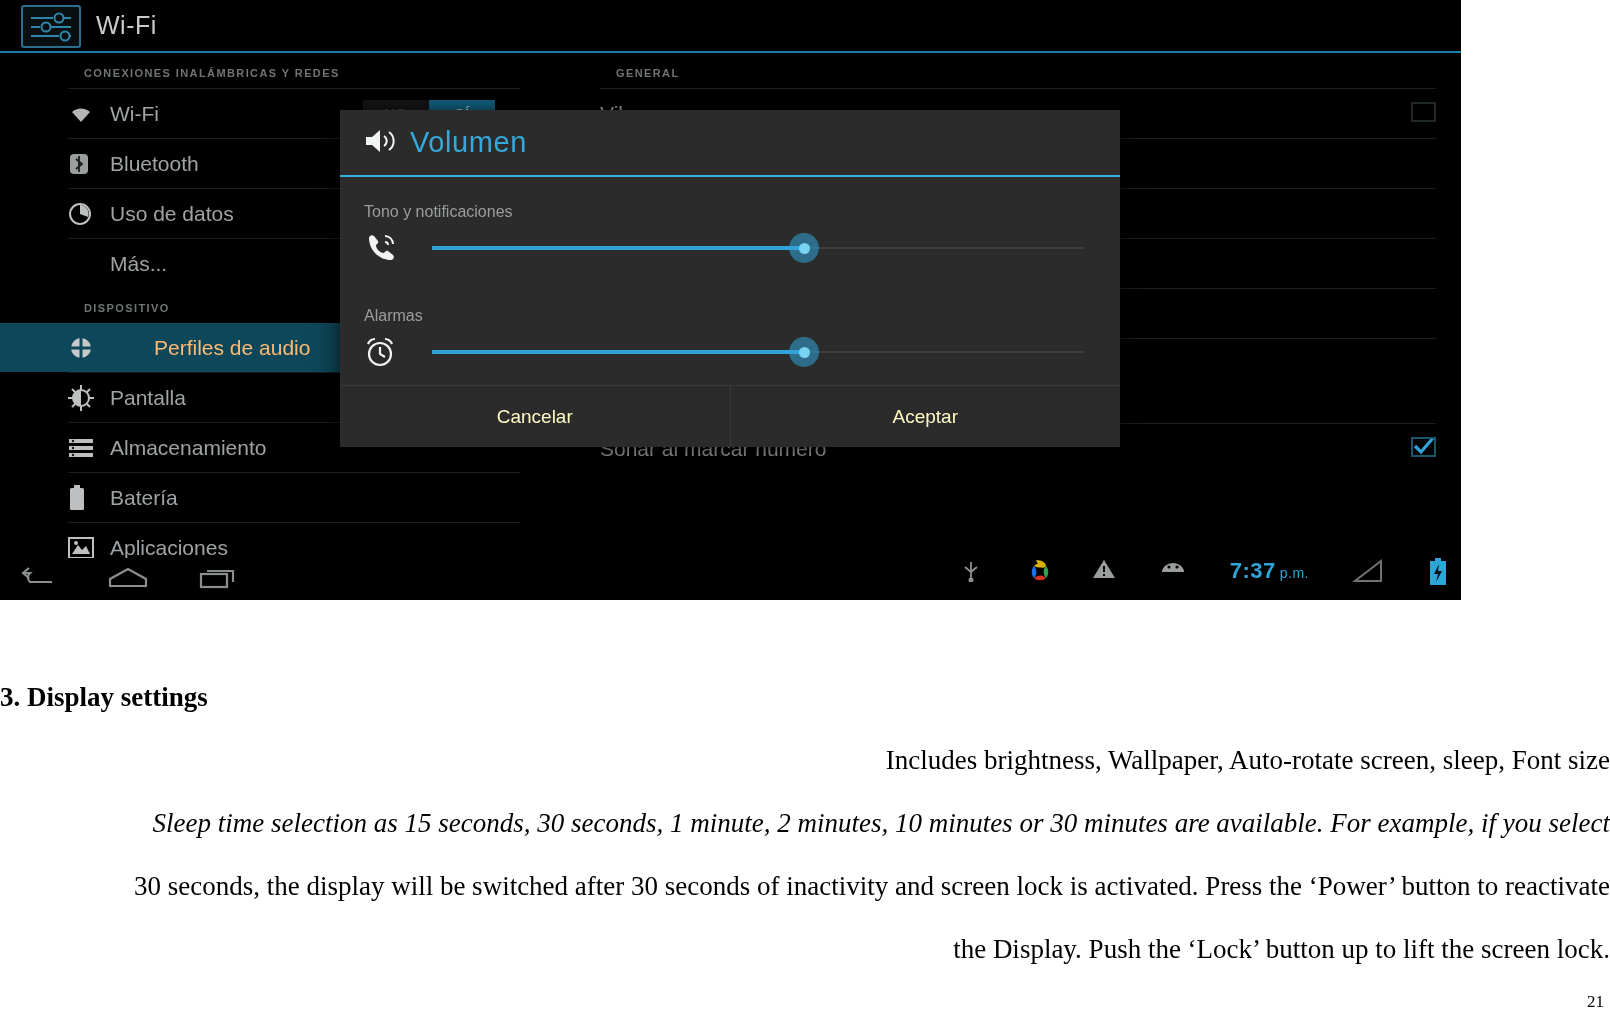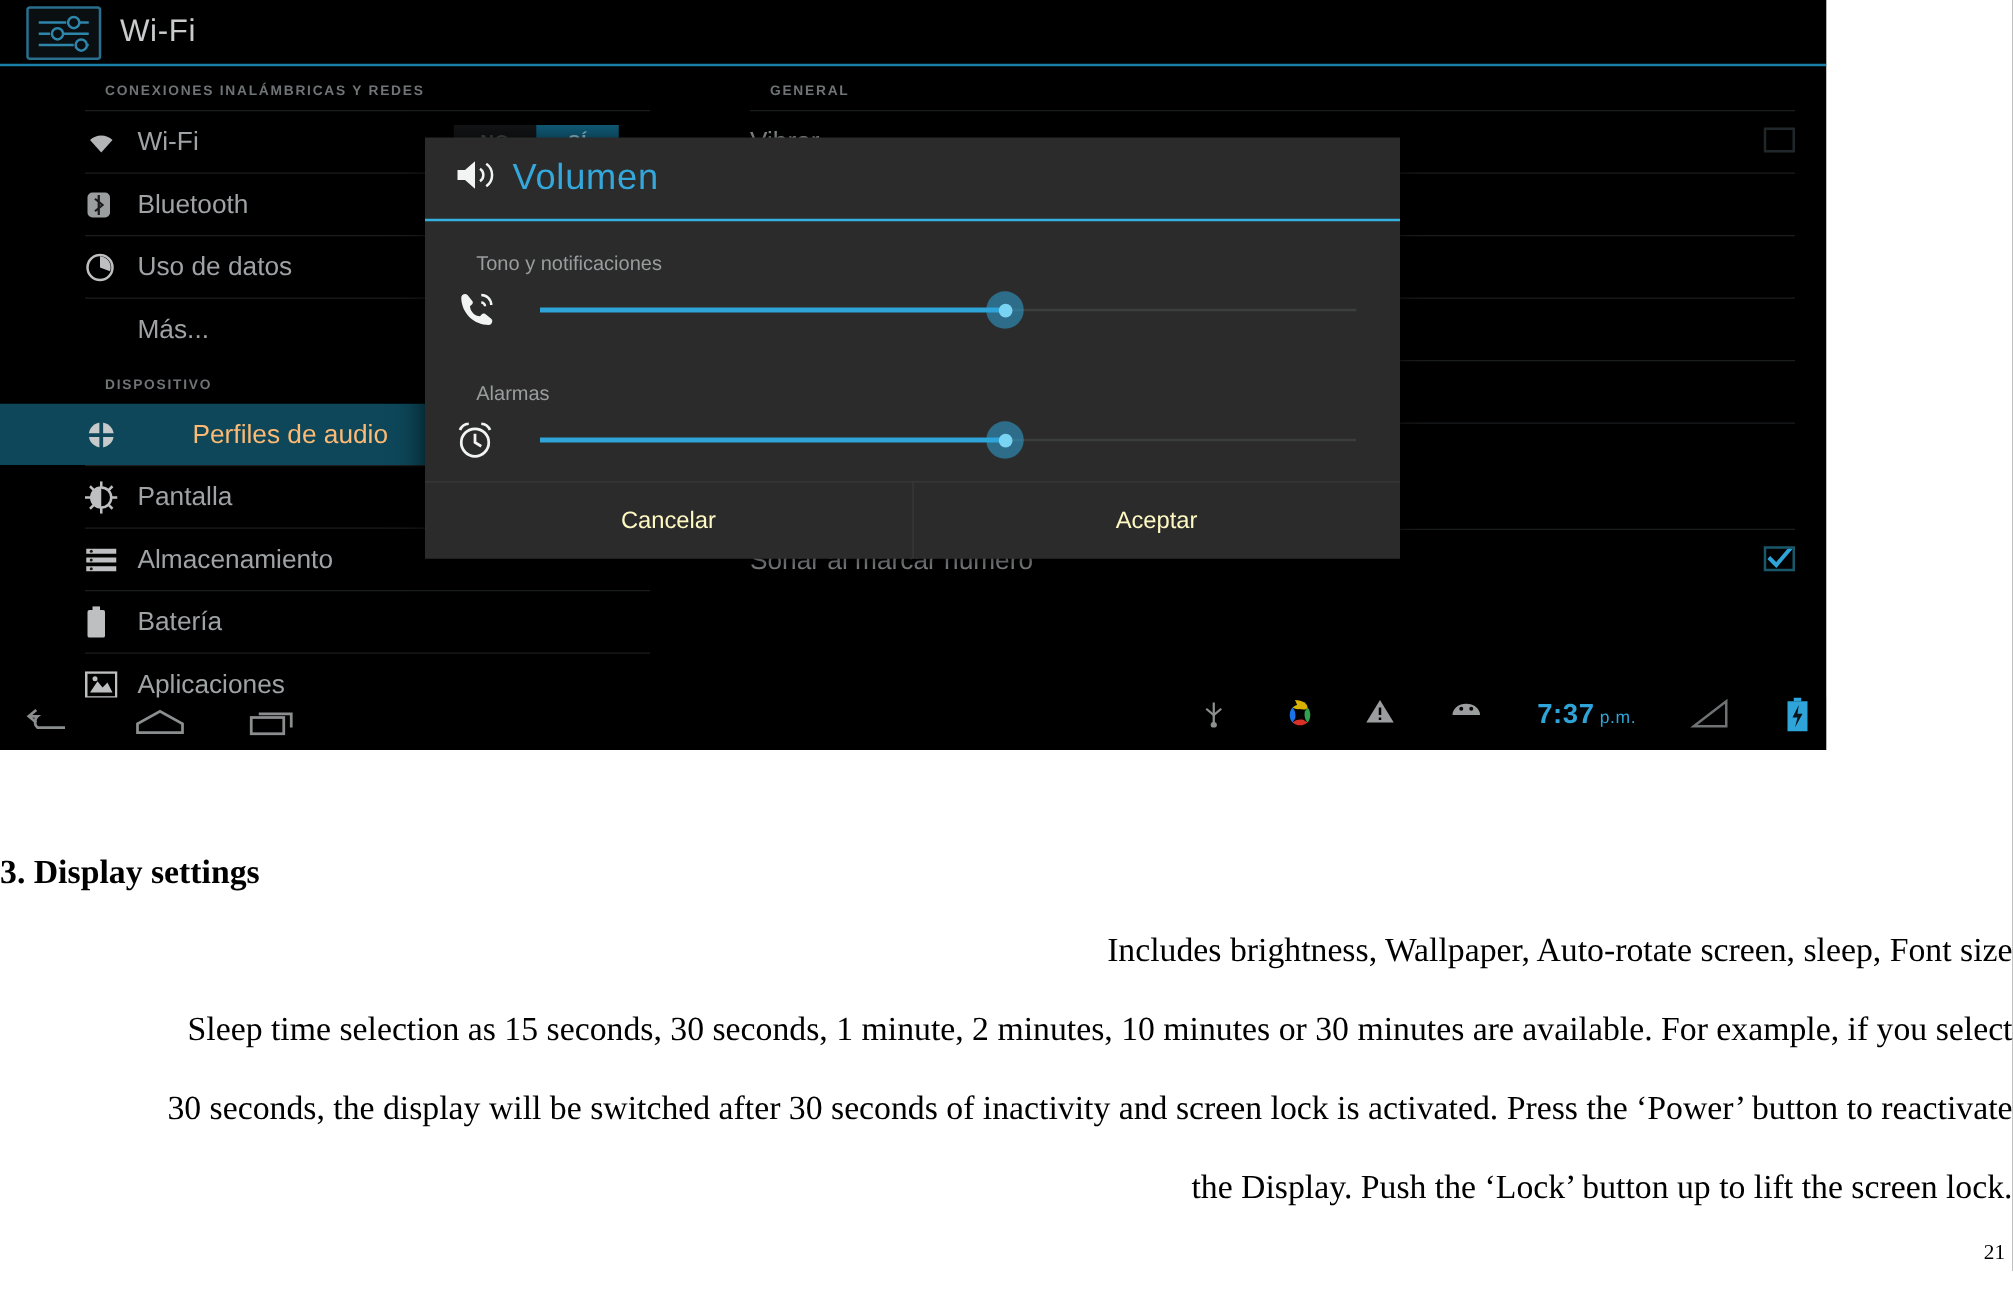--- a/index.html
+++ b/index.html
@@ -99,21 +99,21 @@
   #dialog .dlg-head {
     height: 67px; position: relative;
     border-bottom: 2px solid #34b1e0;
     display: flex; align-items: center; padding-left: 24px;
   }
   #dialog .dlg-head .vicon { width: 46px; color: #ffffff; }
   #dialog .dlg-title { font-size: 29px; color: #34a8da; letter-spacing: .6px; }
   #dialog .dlg-body { padding: 26px 0 0 0; height: 206px; }
   .slider-group { padding: 0 0 0 24px; }
   .slider-group + .slider-group { margin-top: 32px; }
-  .slider-label { font-size: 16px; color: #9a9d9e; margin-left: 17px; }
+  .slider-label { font-size: 16px; color: #9a9d9e; margin-left: 0px; }
   .slider-row { display: flex; align-items: center; height: 54px; }
   .slider-row .sico { width: 68px; min-width: 68px; color: #e8eaea; display: flex; align-items: center; }
   .slider-track { position: relative; flex: 1; height: 30px; margin-right: 35px; }
   .slider-track .rail {
     position: absolute; left: 0; right: 0; top: 14px; height: 2px; background: #3b3d3e;
   }
   .slider-track .fill {
     position: absolute; left: 0; top: 13px; height: 4px; background: #2fa4d8;
   }
   .slider-track .thumb {
@@ -162,21 +162,21 @@
   }
   #doc .p {
     position: absolute; left: 0px;
     width: 1610px;
     font-size: 27px; line-height: 30px;
     font-family: "Liberation Serif", "DejaVu Serif", serif;
     white-space: nowrap;
     text-align: right;
   }
   #doc .p1 { top: 145px; }
-  #doc .p2 { top: 208px; }
+  #doc .p2 { top: 208px; font-style: italic; }
   #doc .p3 { top: 271px; }
   #doc .p4 { top: 334px; }
   #pagenum {
     position: absolute; right: 6px; top: 392px;
     font-size: 17px;
     font-family: "Liberation Serif", "DejaVu Serif", serif;
   }
 </style>
 </head>
 <body>

